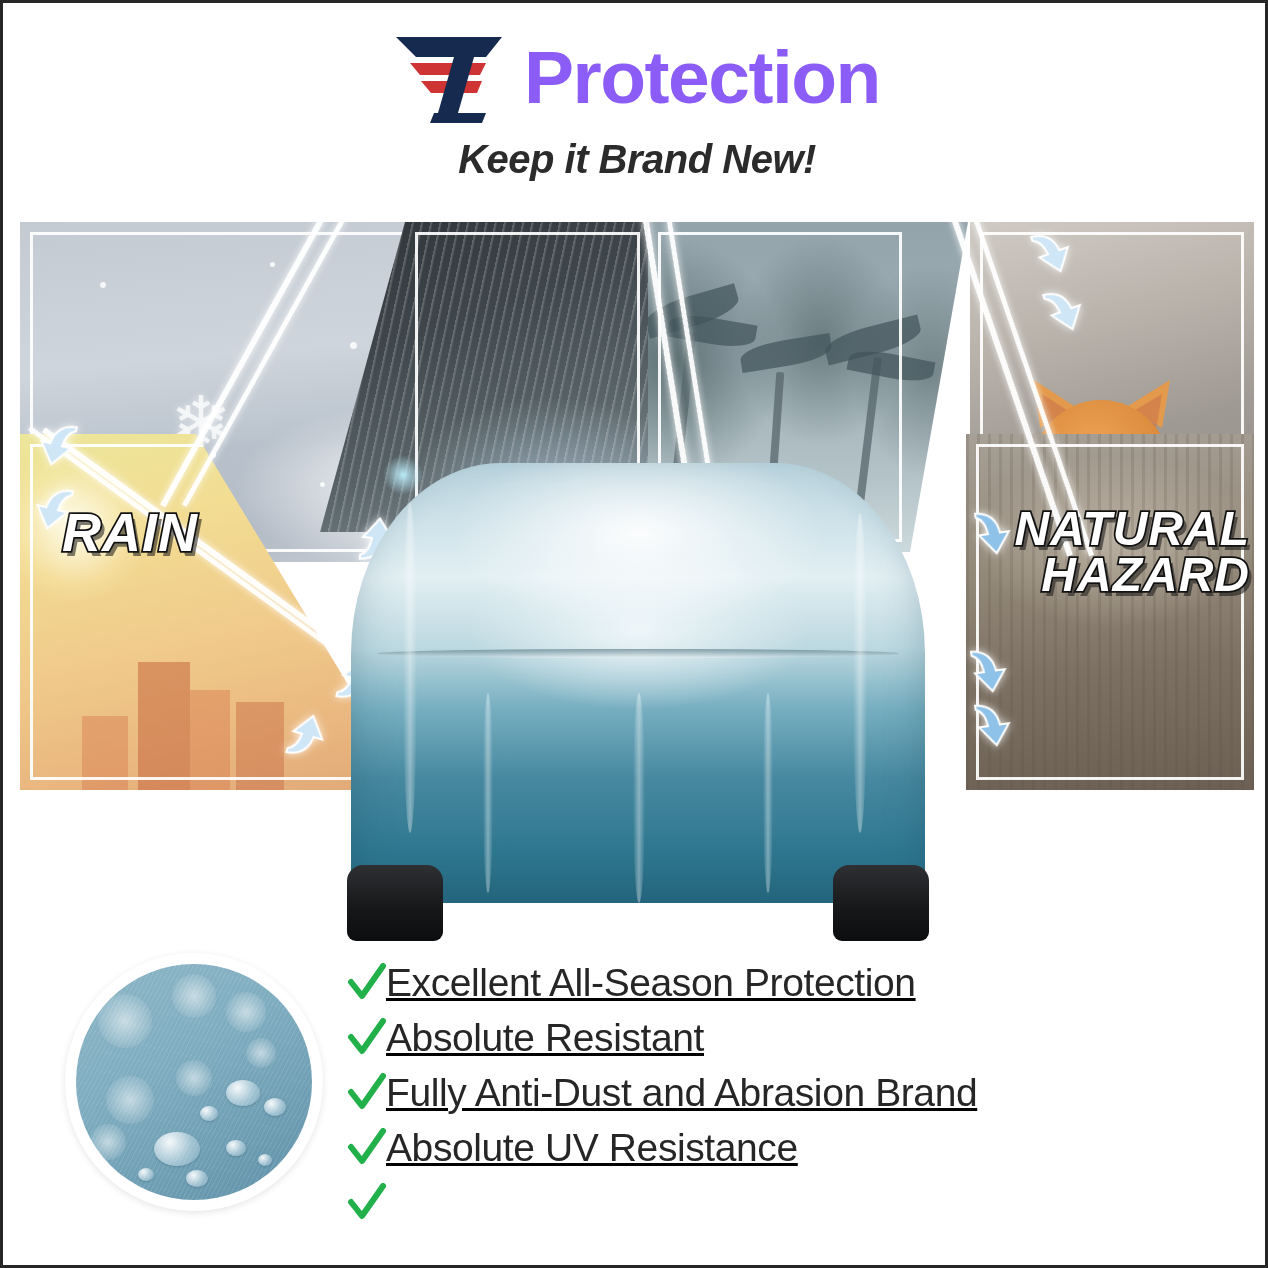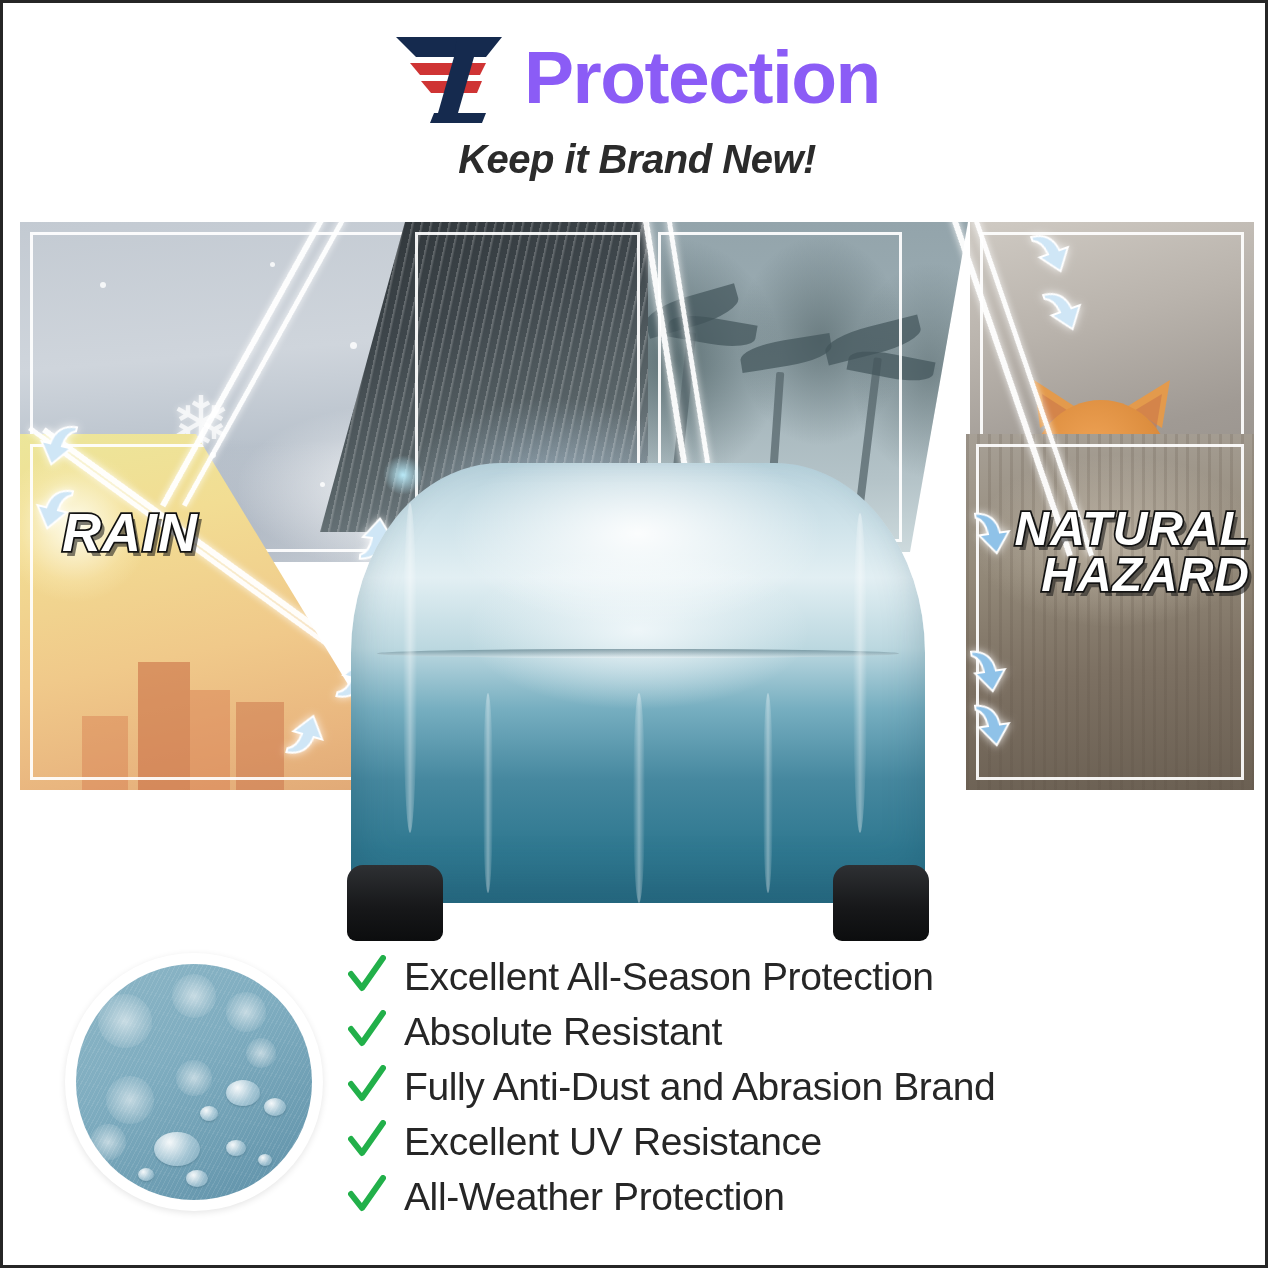--- a/index.html
+++ b/index.html
@@ -243,22 +243,23 @@
   .bokeh {
     position:absolute; border-radius:50%;
     background: radial-gradient(circle, rgba(255,255,255,0.55), rgba(255,255,255,0.10) 70%, rgba(255,255,255,0) 100%);
   }
 
   #features {
     position:absolute; left: 345px; top: 952px;
     width: 830px;
   }
   .feature {
-    display: flex; align-items: flex-start; gap: 18px;
+    display: flex; align-items: center; 
     height: 55px;
+    text-decoration: underline;
   }
   .check { flex: 0 0 auto; width: 38px; height: 40px; }
   .check svg { display:block; }
   .feature-text {
     font-size: 39px; font-weight: 400; color: #262626;
     letter-spacing: -0.4px; white-space: nowrap;
   }
 </style>
 </head>
 <body>
@@ -497,25 +498,24 @@
           </svg>
       </span>
       <span class="feature-text">Fully Anti-Dust and Abrasion Brand</span>
     </div>
     <div class="feature">
       <span class="check">
         <svg width="38" height="40" viewBox="0 0 38 40">
             <path d="M3 19 L14 33 L35 3" stroke="#22b04a" stroke-width="6" fill="none" stroke-linecap="round" stroke-linejoin="round"></path>
           </svg>
       </span>
-      <span class="feature-text">Excellent UV Resistance</span>
+      <span class="feature-text">Absolute UV Resistance</span>
     </div>
     <div class="feature">
       <span class="check">
         <svg width="38" height="40" viewBox="0 0 38 40">
             <path d="M3 19 L14 33 L35 3" stroke="#22b04a" stroke-width="6" fill="none" stroke-linecap="round" stroke-linejoin="round"></path>
           </svg>
       </span>
-      <span class="feature-text">All-Weather Protection</span>
     </div>
   </div>
 
 </div>
 
 </body></html>

